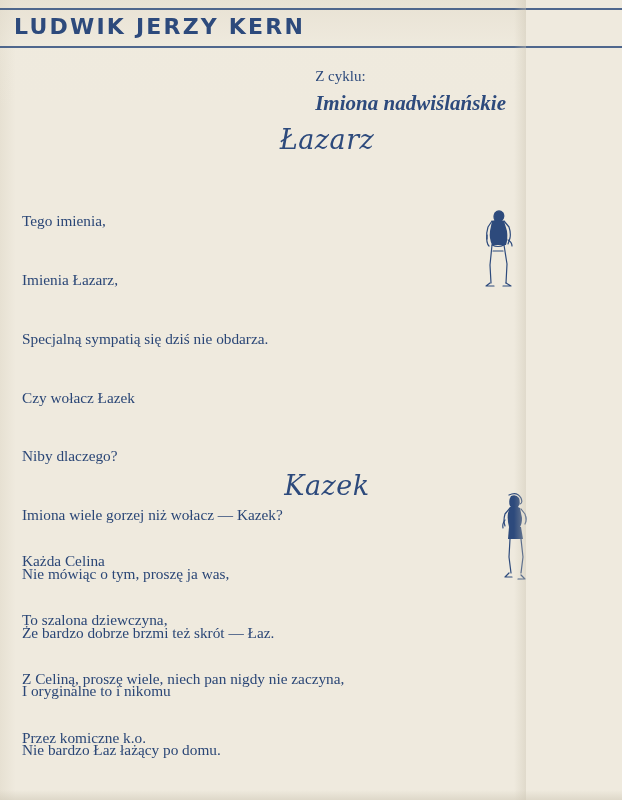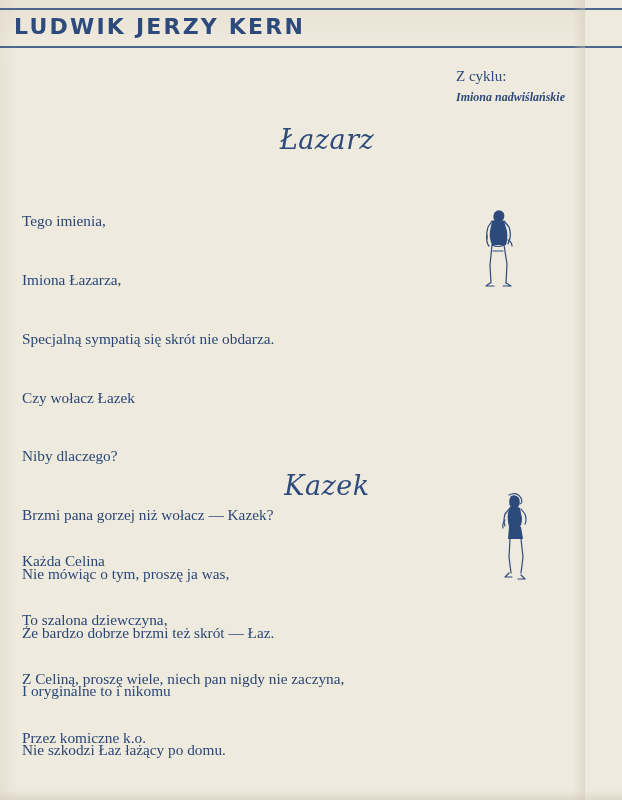--- a/index.html
+++ b/index.html
@@ -10,21 +10,21 @@
     width: 622px;
     height: 800px;
     background: #efeade;
     font-family: "Liberation Serif", serif;
     color: #2e4a7a;
     overflow: hidden;
     position: relative;
   }
   .page {
     position: relative;
-    width: 585px;
+    width: 526px;
     height: 800px;
     box-sizing: border-box;
     background:
       linear-gradient(180deg, rgba(226,219,203,0.55) 0%, rgba(240,235,222,0.2) 6%, rgba(239,234,222,0) 14%),
       linear-gradient(90deg, rgba(222,215,199,0.5) 0%, rgba(239,234,222,0) 3%),
       #efeade;
   }
   .top-rule {
     position: absolute;
     left: 0;
@@ -58,21 +58,21 @@
     right: 20px;
     top: 65px;
     text-align: left;
     font-size: 15px;
     line-height: 1.5;
     color: #2d4a7c;
   }
   .cycle .cycle-title {
     font-style: italic;
     font-weight: bold;
-    font-size: 12px;
+    font-size: 21px;
     display: block;
   }
   .poem-title {
     text-align: center;
     font-family: "DejaVu Serif", serif;
     font-style: italic;
     font-size: 27px;
     color: #2d4a7c;
     letter-spacing: 0.5px;
     margin-left: 16px;
@@ -150,29 +150,29 @@
 
   <div class="cycle">
     <span>Z cyklu:</span>
     <span class="cycle-title">Imiona nadwiślańskie</span>
   </div>
 
   <div class="poem-title poem1-title">Łazarz</div>
 
   <div class="stanza poem1-body">
     <div>Tego imienia,</div>
-    <div>Imiona Łazarza,</div>
-    <div>Specjalną sympatią się skrót nie obdarza.</div>
+    <div>Imienia Łazarz,</div>
+    <div>Specjalną sympatią się dziś nie obdarza.</div>
     <div>Czy wołacz Łazek</div>
     <div>Niby dlaczego?</div>
-    <div>Brzmi pana gorzej niż wołacz — Kazek?</div>
+    <div>Imiona wiele gorzej niż wołacz — Kazek?</div>
     <div>Nie mówiąc o tym, proszę ja was,</div>
     <div>Że bardzo dobrze brzmi też skrót — Łaz.</div>
     <div>I oryginalne to i nikomu</div>
-    <div>Nie szkodzi Łaz łażący po domu.</div>
+    <div>Nie bardzo Łaz łażący po domu.</div>
     <div>Zwłaszcza, że (jak te papużki) w parze</div>
     
     
     
     
   </div>
 
   <div class="figure fig-man">
     <svg width="60" height="86" viewBox="0 0 60 86" xmlns="http://www.w3.org/2000/svg">
       <g fill="none" stroke="#2d4a7c" stroke-width="1.2" stroke-linecap="round" stroke-linejoin="round">

